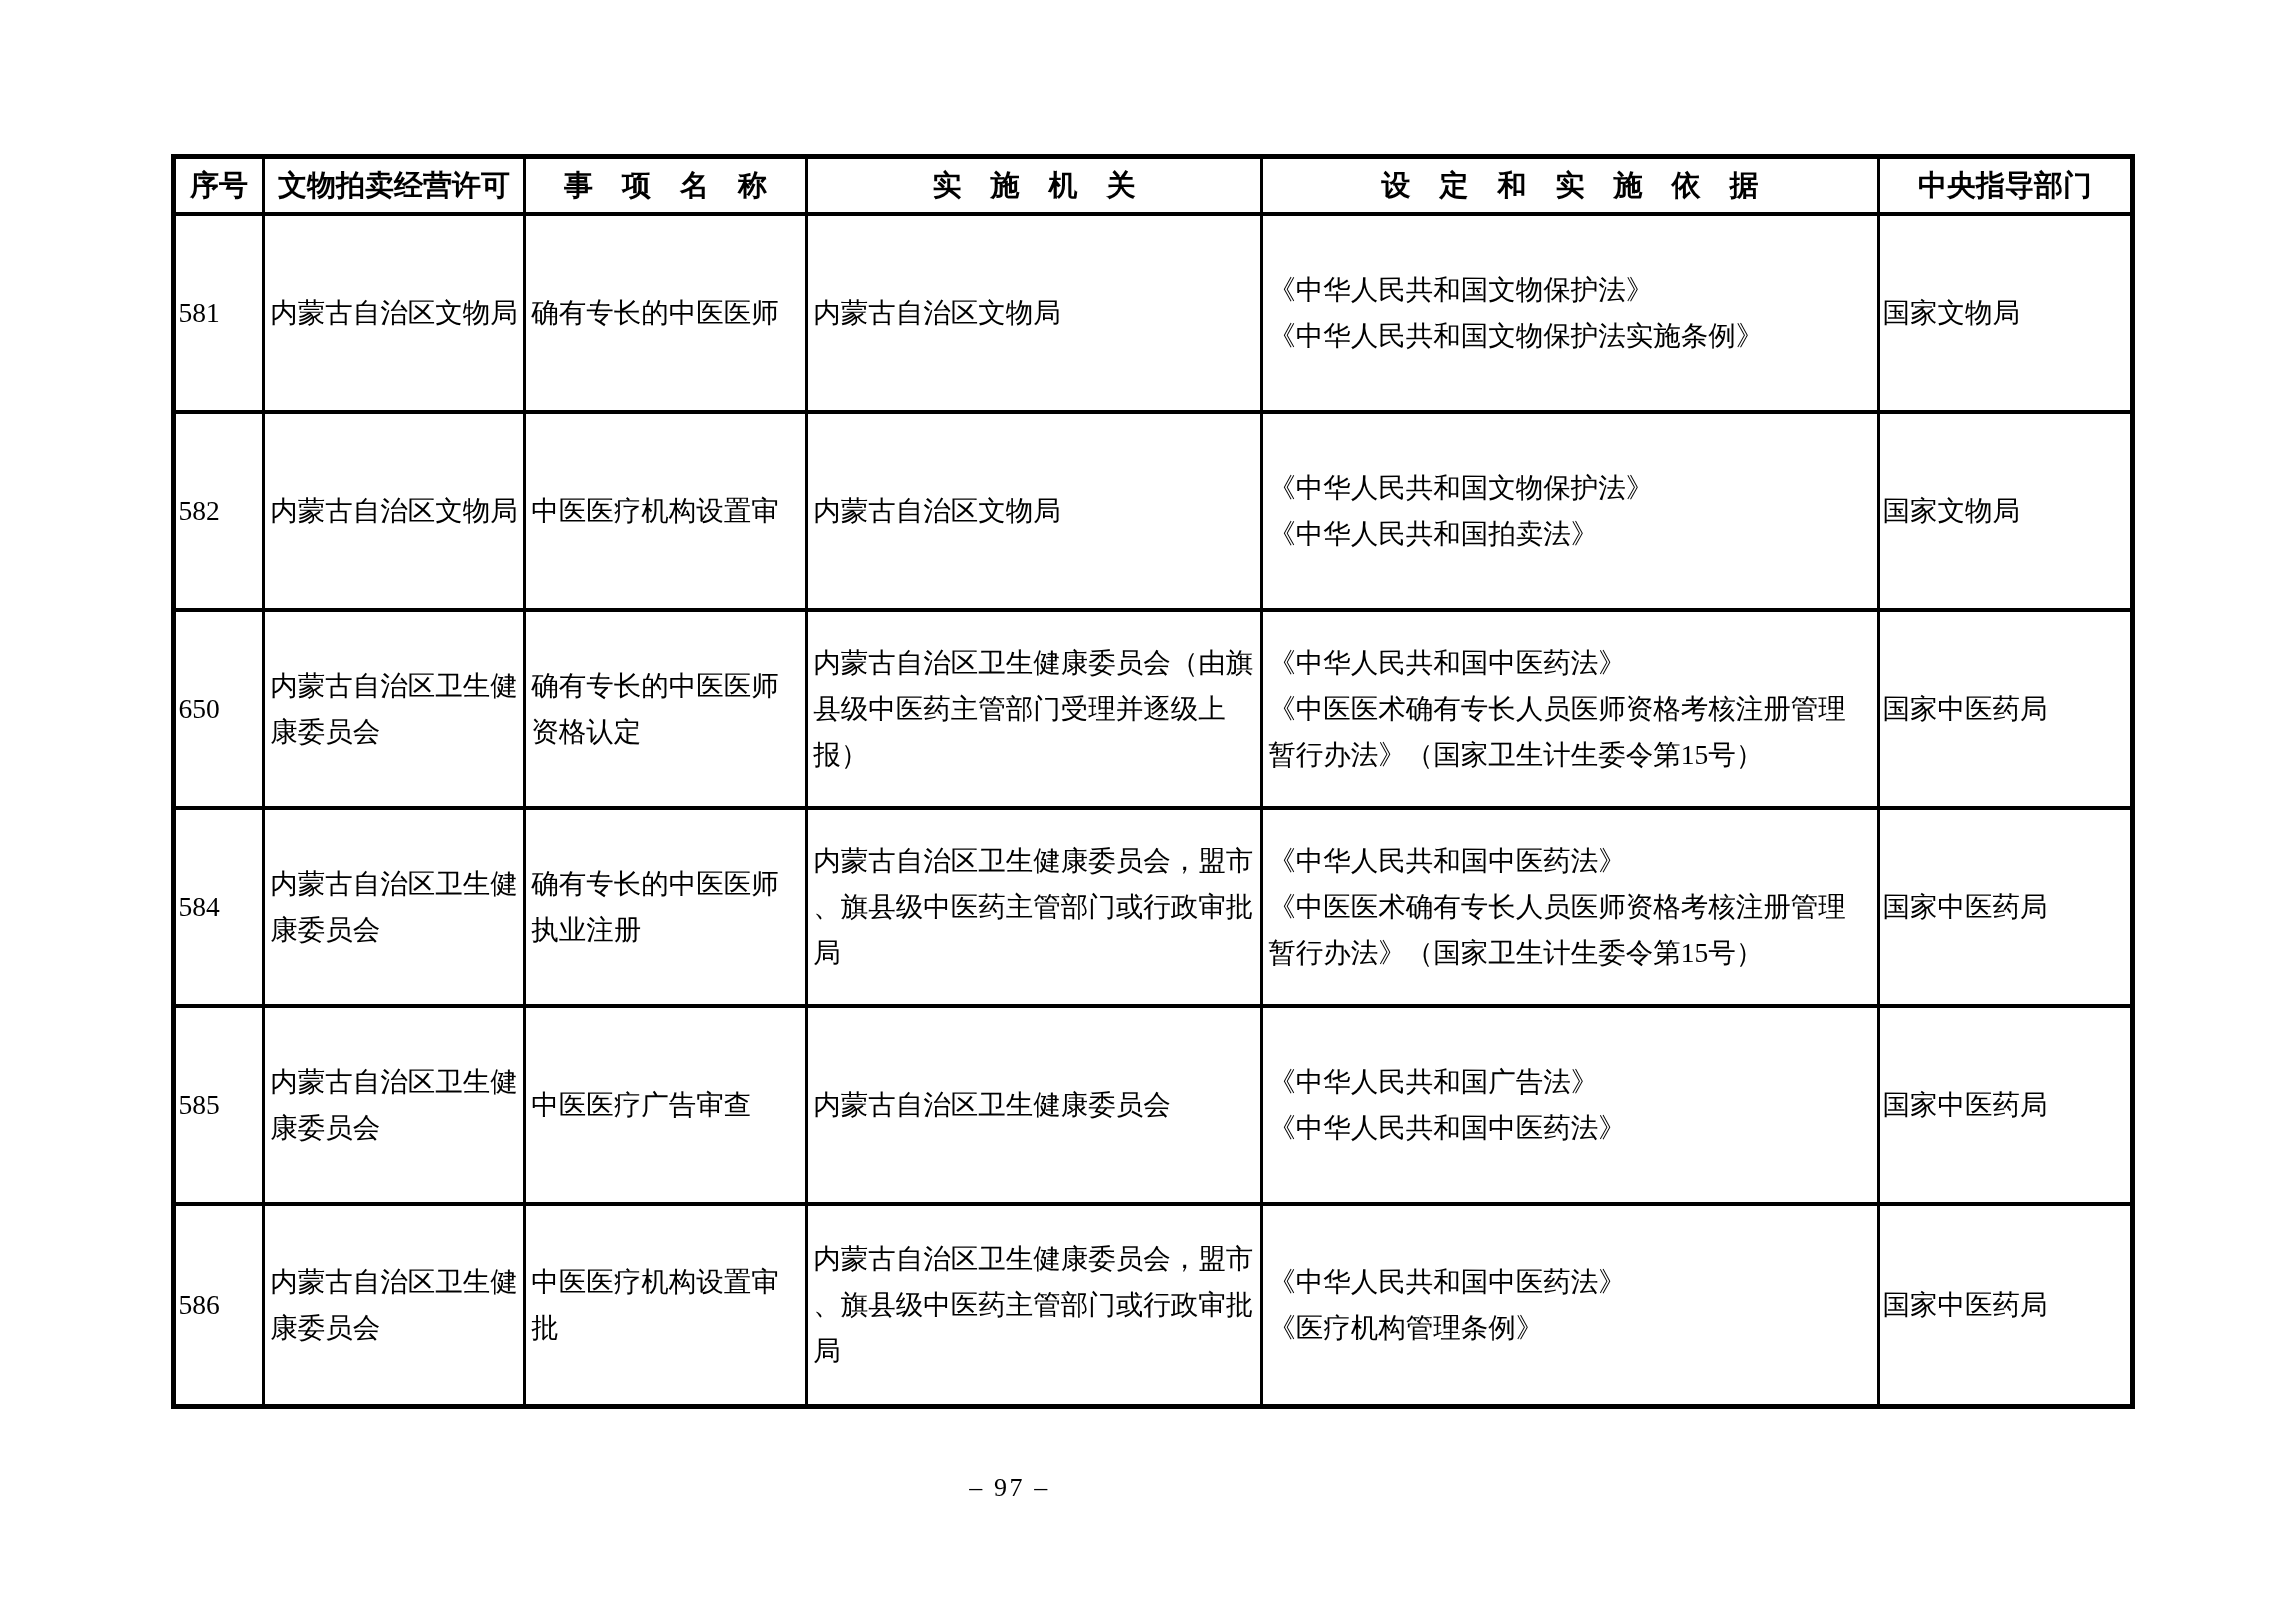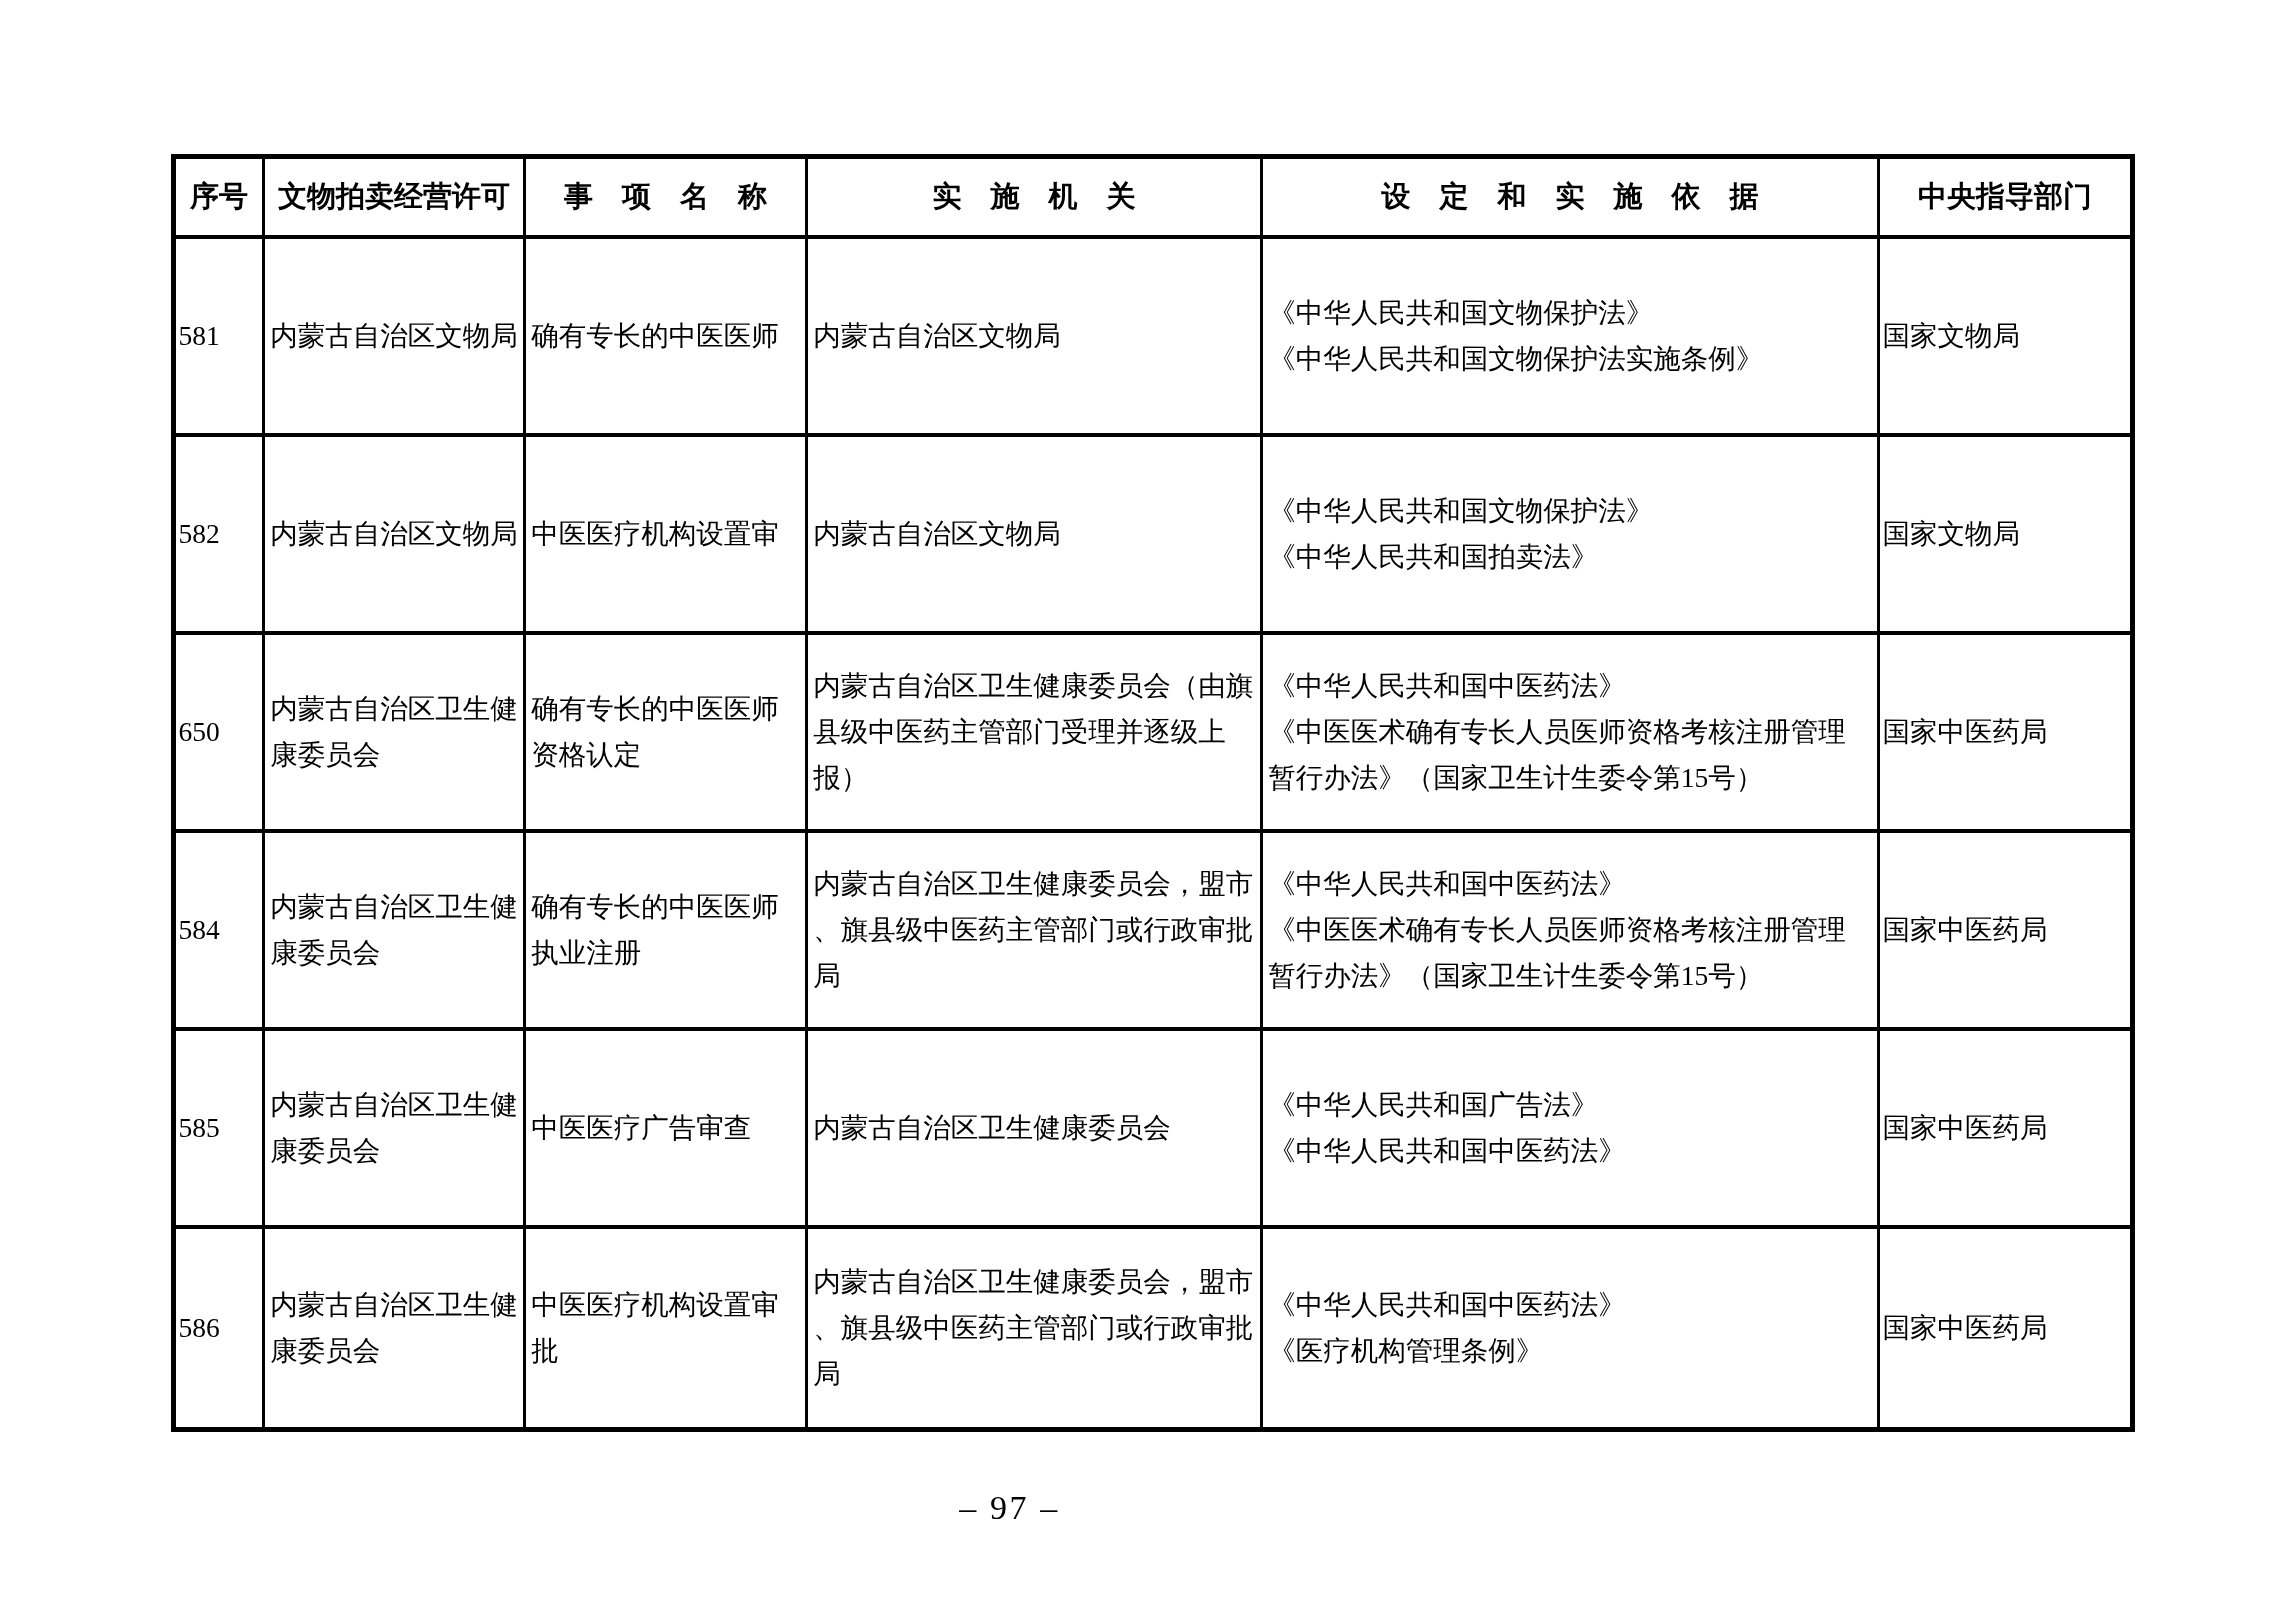--- a/index.html
+++ b/index.html
@@ -20,21 +20,21 @@
     table-layout: fixed;
   }
   .doc-table th, .doc-table td {
     border-right: 3.3px solid #000;
     border-bottom: 4.6px solid #000;
     vertical-align: middle;
     overflow: hidden;
   }
   .doc-table th:last-child, .doc-table td:last-child { border-right: none; margin-left: 20px; }
   .doc-table tbody tr:last-child td { border-bottom: none; }
-  .doc-table thead tr { height: 80px; }
+  .doc-table thead tr { height: 57px; }
   .doc-table tbody tr { height: 198px; }
   .doc-table th {
     font-size: 29px;
     font-weight: bold;
     text-align: center;
     padding: 0 2.6px;
     white-space: nowrap;
   }
   .doc-table td {
     font-size: 27.5px;
@@ -42,23 +42,22 @@
     padding: 0 5.2px;
     text-align: left;
     white-space: pre-line;
   }
   td.c-center { text-align: left; padding: 0 2.6px; }
   .page-footer {
     position: absolute;
     left: 0; top: 1473px;
     width: 2019px;
     text-align: center;
-    font-size: 34px;
+    font-size: 26px;
     letter-spacing: 2.6px;
-    margin-top: 16px;
   }
 </style>
 </head>
 <body>
 
 <table class="doc-table">
   <colgroup>
     <col style="width:89px">
     <col style="width:261px">
     <col style="width:282px">

